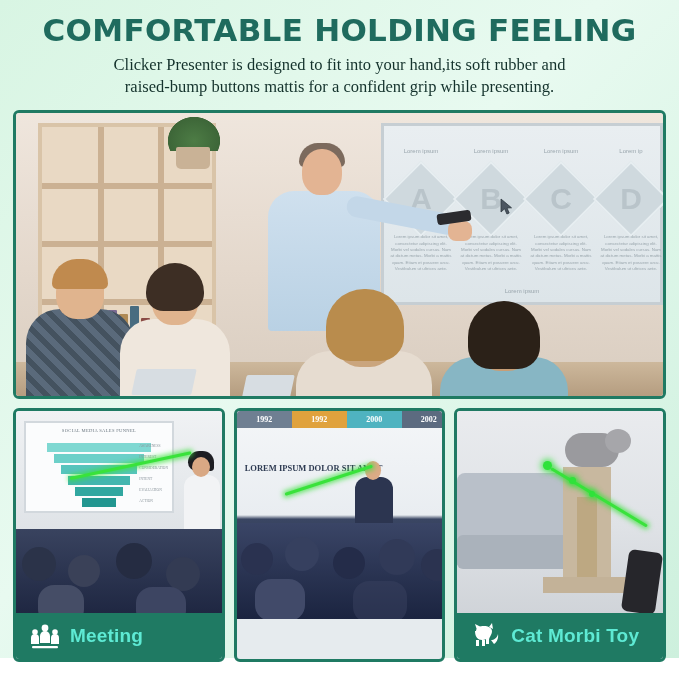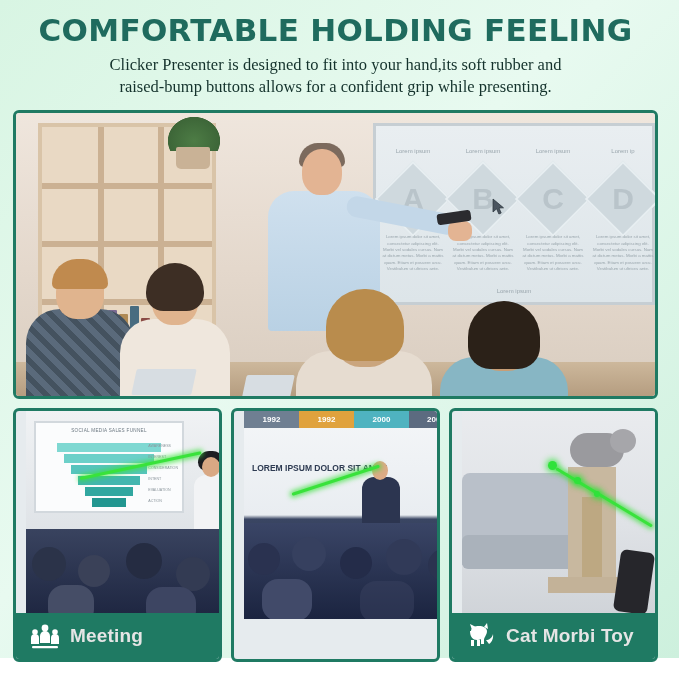--- a/index.html
+++ b/index.html
@@ -6,21 +6,21 @@
   html, body {
     width: 679px; height: 679px;
     font-family: "Liberation Sans", sans-serif;
     background: #ffffff;
     overflow: hidden;
   }
   .page {
     position: relative;
     width: 679px; height: 658px;
     background: linear-gradient(135deg, #d8f5e3 0%, #e8faf0 45%, #cdf0dd 100%);
-    padding: 10px 18px 8px 10px;
+    padding: 10px 10px 8px 10px;
   }
   
   .header { text-align: center; padding: 4px 10px 2px 10px; }
   .headline {
     font-size: 31px;
     font-weight: bold;
     letter-spacing: 0.3px;
     color: #1f6b5e;
     line-height: 1.08;
     text-transform: uppercase;
@@ -138,27 +138,27 @@
     margin: 9px 3px 0 3px;
   }
   .card {
     position: relative;
     width: 219px; height: 254px;
     border-radius: 6px;
     border: 3px solid #1f7a63;
     overflow: hidden;
     background: #e6ebee;
   }
-  .card-img { position: absolute; left:10px; right:0; top:0; height: 208px; overflow:hidden; }
+  .card-img { position: absolute; left:0; right:0; top:0; height: 208px; overflow:hidden;font-family:Liberation Serif, serif; }
   .card-label {
     position: absolute; left: 0; right: 0; bottom: 0; height: 46px;
     background: #1f7a63;
     display: flex; align-items: center; gap: 10px;
     padding-left: 14px;
-    color: #e5e5e5;
+    color: #5eead4;
   }
   .card-label .txt { font-size: 19px; font-weight: 600; letter-spacing: .2px; }
   .label-icon { width: 30px; height: 30px; flex: 0 0 30px; }
   
   .c1-bg { position:absolute; inset:0; background: linear-gradient(180deg,#f0f2f4 0%, #dfe3e7 58%, #2f3a55 59%, #253050 100%); }
   .c1-board {
     position: absolute; left: 8px; top: 10px; width: 150px; height: 92px;
     background: #fbfcfd; border: 2px solid #d2d8dd;
   }
   .funnel-row { position:absolute; left:50%; transform:translateX(-50%); height:9px; background:#5bc8c2; }
@@ -188,21 +188,21 @@
 </style>
 </head>
 <body>
 
 <div class="page">
 
   <div class="header">
     <div class="headline">COMFORTABLE HOLDING FEELING</div>
     <div class="subhead">
       <div>Clicker Presenter is designed to fit into your hand,its soft rubber and</div>
-      <div>raised-bump buttons allows for a confident grip while presenting.</div>
+      <div>raised-bump buttons mattis for a confident grip while presenting.</div>
     </div>
   </div>
 
   <div class="hero">
     <div class="hero-scene">
       <div class="wall"></div>
 
       <div class="shelf">
         <div class="bar b1"></div>
           <div class="bar b2"></div>

